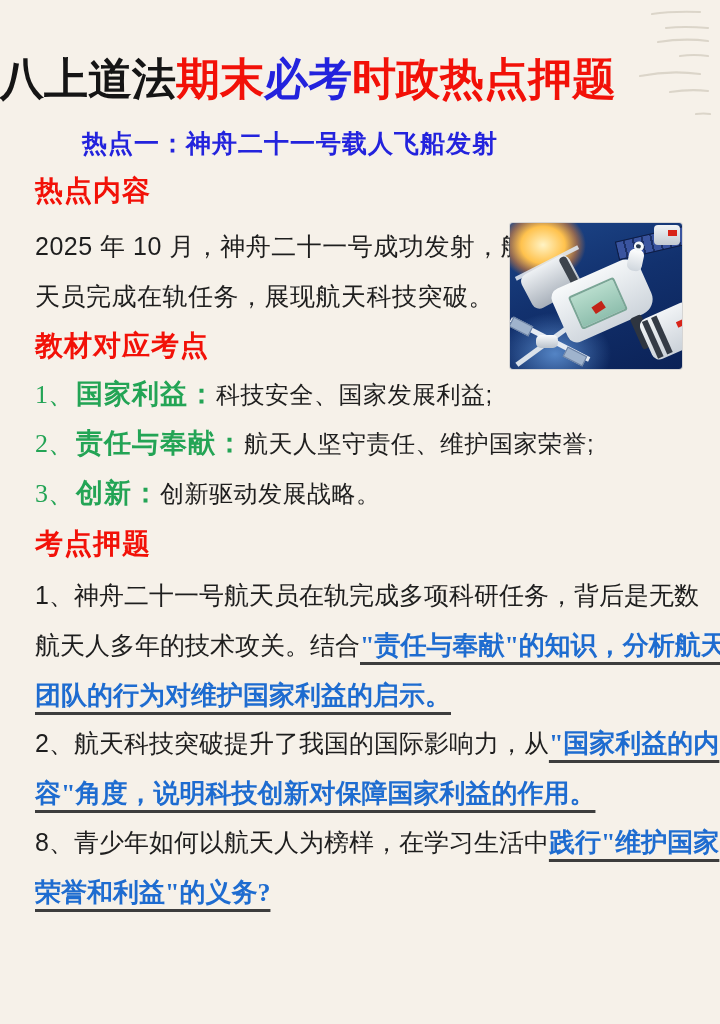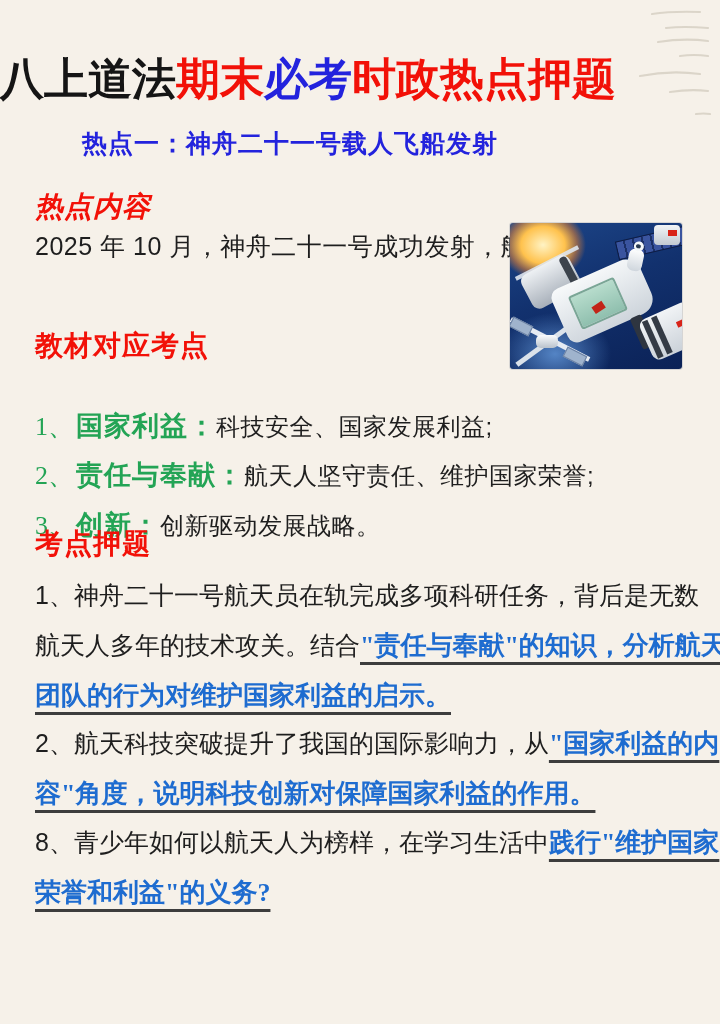--- a/index.html
+++ b/index.html
@@ -32,21 +32,21 @@
     font-family:"Liberation Serif","DejaVu Serif",serif;
     font-weight:800;font-size:25px;letter-spacing:1px;
     color:#2323dd;white-space:nowrap;
   }
 
   
   .sec-heading{
     left:35px;color:#f21108;font-size:28px;font-weight:800;
     letter-spacing:1px;white-space:nowrap;
   }
-  .h-hot{top:188px;font-style:italic;}
+  .h-hot{top:172px;}
   .h-points{top:327px;}
   .h-quiz{top:525px;}
 
   
   .hot-para{
     top:221px;left:35px;width:470px;
     font-size:25px;line-height:50px;letter-spacing:.5px;
     color:#1e1e1e;
   }
   .hot-para .p-line{height:50px;white-space:nowrap;}
@@ -96,21 +96,21 @@
     background:#e6ebf2;transform:rotate(27deg);}
   .illus .mini-station .bar2{position:absolute;left:8px;top:26px;width:72px;height:5px;
     background:#dbe2ea;transform:rotate(-36deg);}
   .illus .mini-station .hub{position:absolute;left:34px;top:20px;width:22px;height:13px;
     border-radius:5px;background:linear-gradient(#fbfcfd,#b9c2cc);}
   .illus .mini-station .panel{position:absolute;width:20px;height:9px;background:#9fb3cd;border:1px solid #6c82a4;}
   .illus .mini-station .p1{left:8px;top:6px;transform:rotate(27deg);}
   .illus .mini-station .p2{left:62px;top:36px;transform:rotate(27deg);}
 
   
-  .point-row{left:35px;white-space:nowrap;margin-top:32px;}
+  .point-row{left:35px;white-space:nowrap;}
   .row-1{top:376px;}
   .row-2{top:425px;}
   .row-3{top:475px;}
   .point-num{
     font-family:"Liberation Serif","DejaVu Serif",serif;
     font-size:26px;color:#23a455;margin-right:2px;
   }
   .point-label{
     font-family:"Liberation Serif","DejaVu Serif",serif;
     font-weight:800;font-size:27px;color:#23a455;letter-spacing:1px;
@@ -149,20 +149,21 @@
 
 <div class="abs main-title">
   <span class="t-black">八上道法</span><span class="t-red">期末</span><span class="t-blue">必考</span><span class="t-red">时政热点押题</span>
 </div>
 
 <div class="abs subtitle">热点一：神舟二十一号载人飞船发射</div>
 
 <div class="abs sec-heading h-hot">热点内容</div>
 <div class="abs hot-para">
   <div class="p-line">2025 年 10 月，神舟二十一号成功发射，航</div>
+  <div class="p-line">天员完成在轨任务，展现航天科技突破。</div>
 </div>
 
 <div class="abs illus">
   <div class="abs earth-glow"></div>
   <div class="abs sun-flare"></div>
   <div class="abs truss"></div>
   <div class="abs solar-right"></div>
   <div class="abs module-tr">
       <span class="flag"></span>
     </div>

